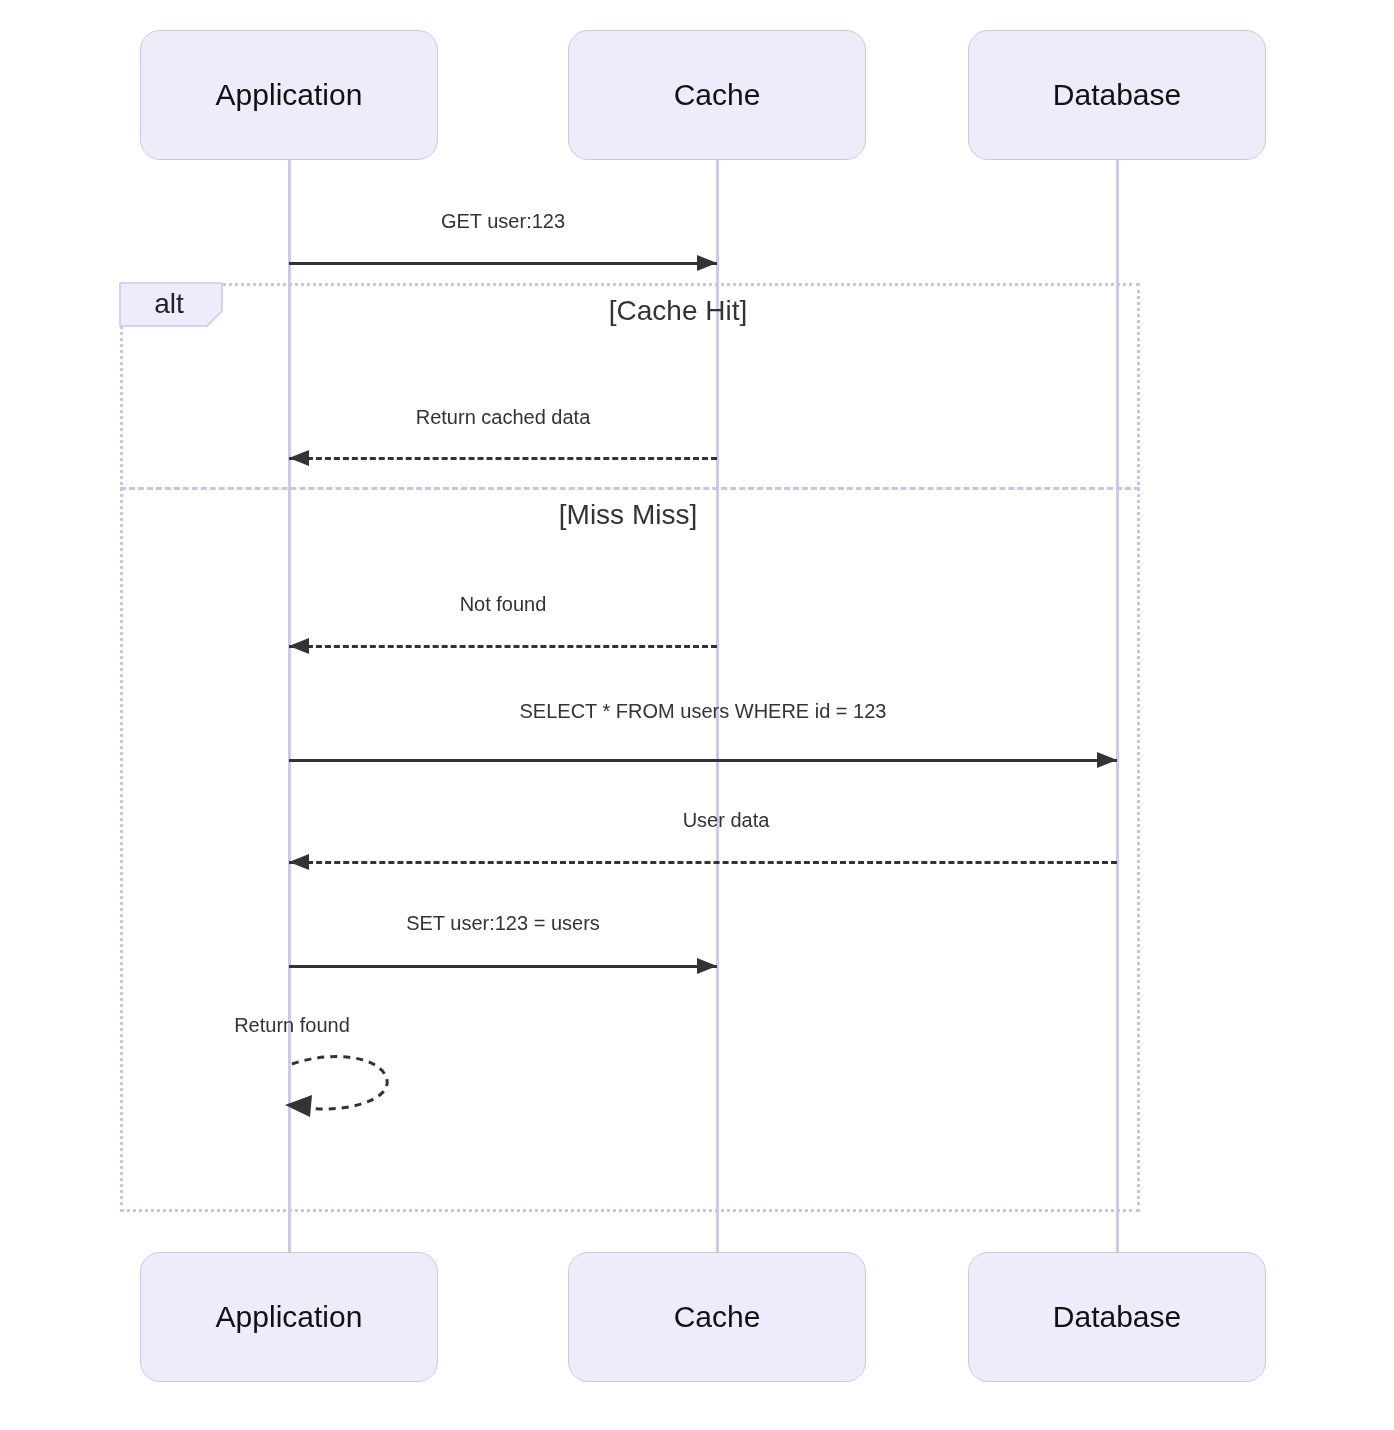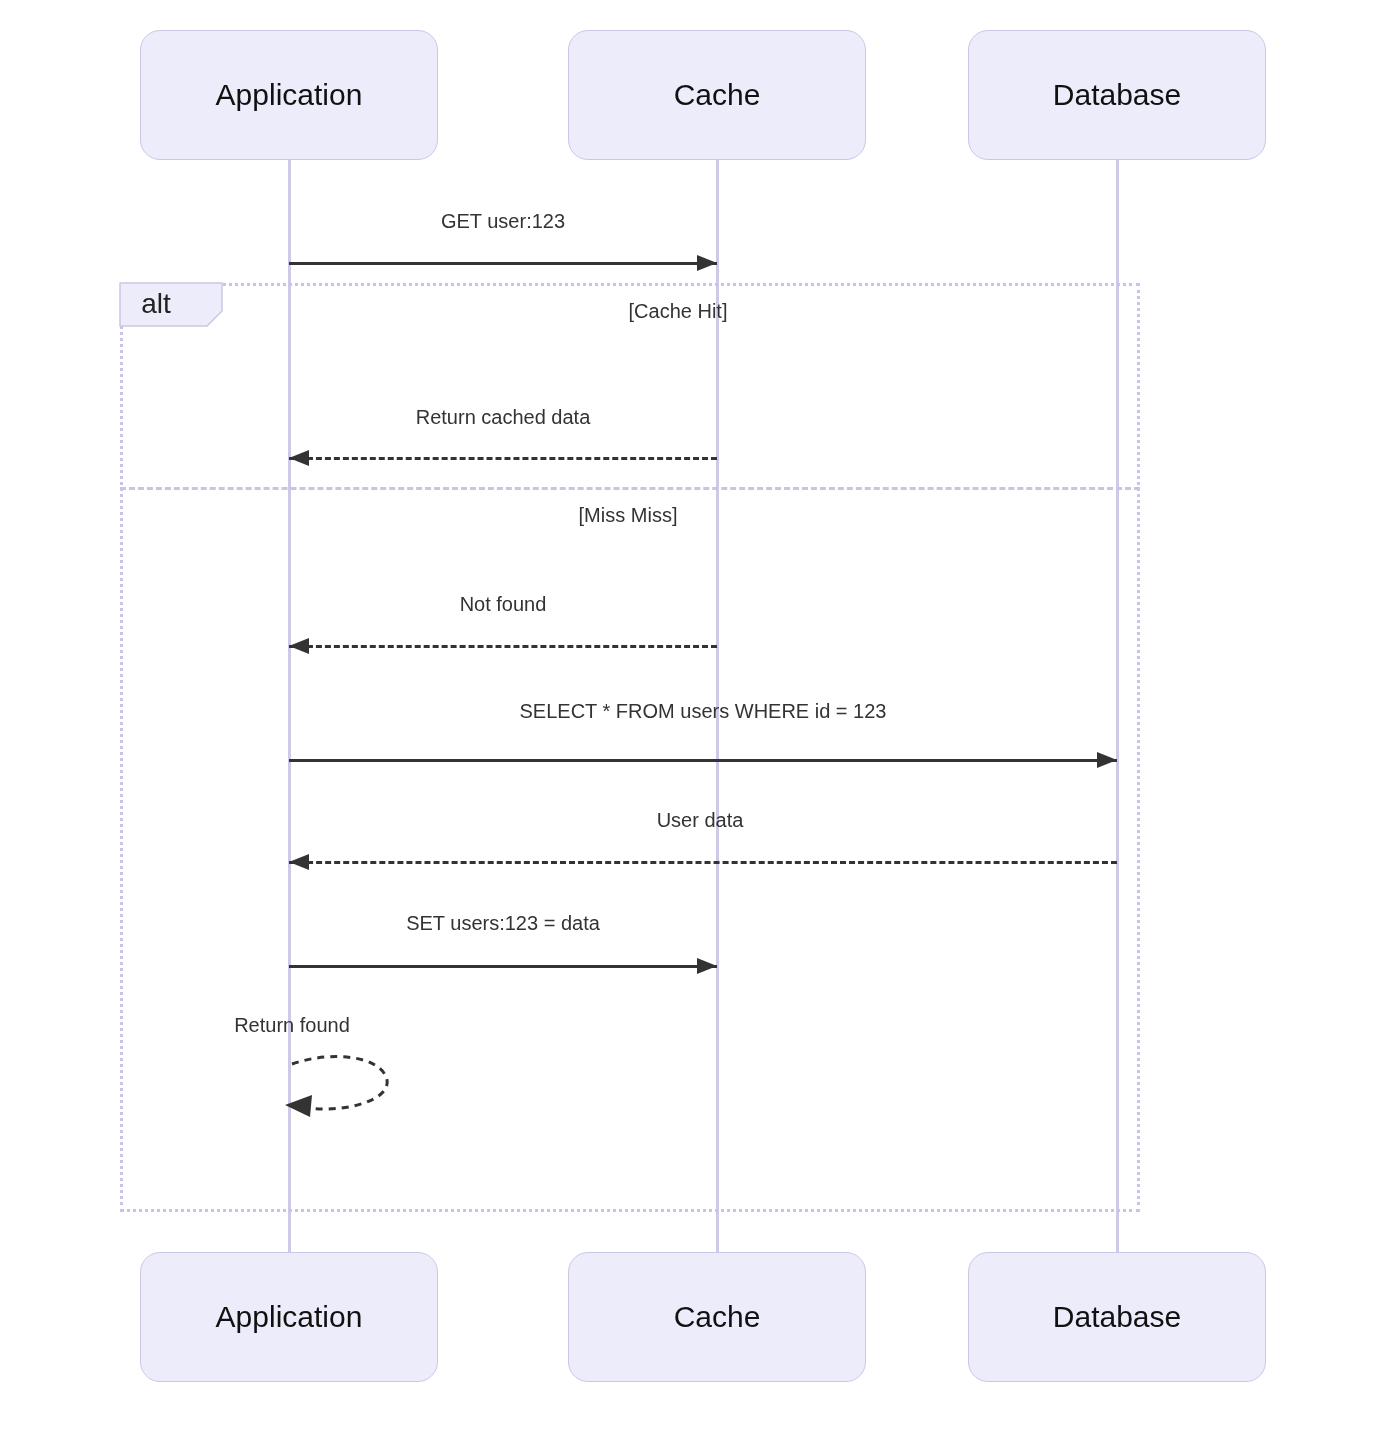--- a/index.html
+++ b/index.html
@@ -37,27 +37,27 @@
     position:absolute;left:120px;top:283px;width:1020px;height:929px;
     border:3px dotted var(--frame-border);
     box-sizing:border-box;
   }
   .alt-divider{
     position:absolute;left:120px;top:487px;width:1020px;height:0;
     border-top:3px dashed var(--frame-border);
   }
   .alt-label-shape{position:absolute;left:119px;top:282px;}
   .alt-label-text{
-    position:absolute;left:156px;top:304px;
+    position:absolute;left:169px;top:304px;
     transform:translate(-50%,-50%);
     font-size:28px;color:#222222;white-space:nowrap;
   }
   .guard{
     position:absolute;transform:translate(-50%,-50%);
-    font-size:20px;color:var(--message-text);white-space:nowrap;
+    font-size:28px;color:var(--message-text);white-space:nowrap;
   }
   .msg-label{
     position:absolute;transform:translate(-50%,-50%);
     font-size:20px;color:var(--message-text);white-space:nowrap;
   }
   .msg-line{position:absolute;height:0;}
   .msg-line.solid{border-top:3px solid var(--arrow);}
   .msg-line.dashed{border-top:3px dashed var(--arrow);}
   .arrow-right{
     position:absolute;right:0;top:-9.5px;width:0;height:0;
@@ -105,26 +105,26 @@
   <div class="msg-label" style="left:503px;top:604px">Not found</div>
   <div class="msg-line dashed" style="left:289px;top:644.5px;width:428px">
     <div class="arrow-left"></div>
   </div>
 
   <div class="msg-label" style="left:703px;top:711px">SELECT * FROM users WHERE id = 123</div>
   <div class="msg-line solid" style="left:289px;top:758.5px;width:828px">
     <div class="arrow-right"></div>
   </div>
 
-  <div class="msg-label" style="left:700px;top:820px">User data</div>
+  <div class="msg-label" style="left:726px;top:820px">User data</div>
   <div class="msg-line dashed" style="left:289px;top:860.5px;width:828px">
     <div class="arrow-left"></div>
   </div>
 
-  <div class="msg-label" style="left:503px;top:923px">SET users:123 = data</div>
+  <div class="msg-label" style="left:503px;top:923px">SET user:123 = users</div>
   <div class="msg-line solid" style="left:289px;top:964.5px;width:428px">
     <div class="arrow-right"></div>
   </div>
 
   <div class="msg-label" style="left:292px;top:1025px">Return found</div>
   <svg class="self-loop" width="140" height="80" viewBox="0 0 140 80">
     <path d="M 22 14 C 62 0, 112 6, 117 30 C 121 53, 64 64, 34 57" fill="none" stroke="#333333" stroke-width="3" stroke-dasharray="7 6"></path>
     <polygon points="15,55 42,45 40,67" fill="#333333"></polygon>
   </svg>
 

